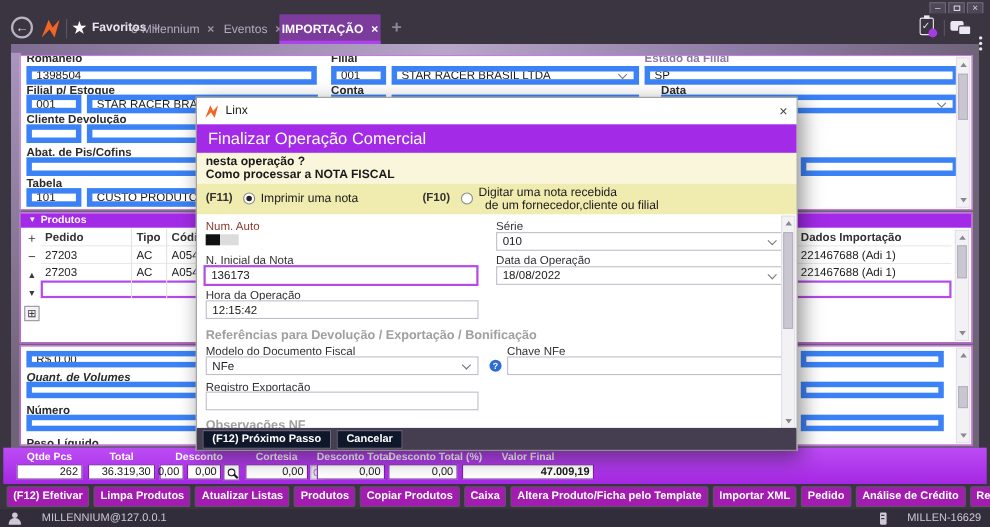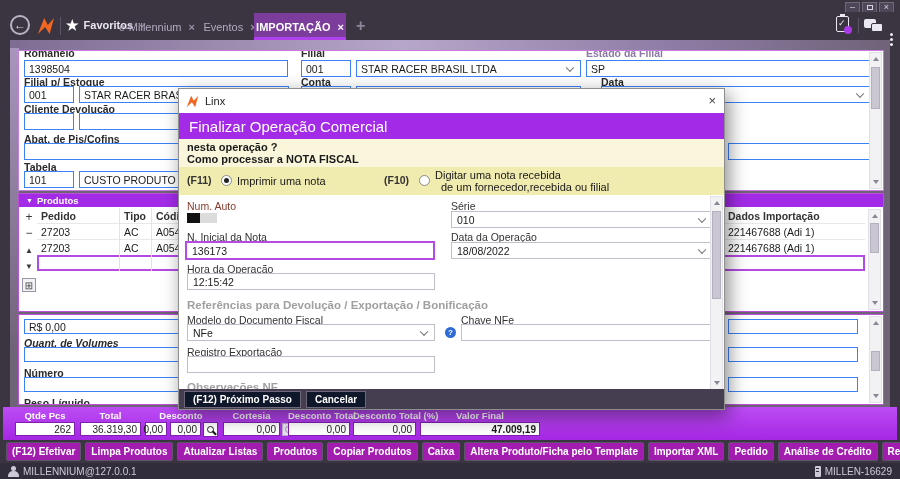--- a/index.html
+++ b/index.html
@@ -45,21 +45,21 @@
   .workspace { position:absolute; left:10px; top:40px; width:880px; height:367px; background:#6F6378; }
   .topband { position:absolute; left:0; top:0; width:880px; height:10px;
              background:linear-gradient(90deg,#7E6C92,#B6A6C8 45%,#8F7CA6 75%,#6F6378); }
   .leftstrip { position:absolute; left:0; top:8px; width:9px; height:359px;
                background:linear-gradient(180deg,#A995BE,#6F6378 85%); }
 
   .panel { position:absolute; background:#FFFFFF; border:1px solid #C77BDD; }
 
   .lbl { position:absolute; font-size:10.5px; font-weight:bold; color:#2B2B2B; white-space:nowrap; }
   .lbl.soft { color:#8C79A6; }
-  .inp { position:absolute; background:#FFFFFF; border:1px solid #3b82f6; font-size:10.5px; color:#1A1A1A;
+  .inp { position:absolute; background:#FFFFFF; border:5px solid #3b82f6; font-size:10.5px; color:#1A1A1A;
          display:flex; align-items:center; padding:0 4px; white-space:nowrap; overflow:hidden; }
   .dd::after { content:''; position:absolute; right:7px; top:50%; width:5px; height:5px;
                border-right:1.4px solid #777; border-bottom:1.4px solid #777;
                transform:translateY(-70%) rotate(45deg); }
 
   
   .sb { position:absolute; width:13px; background:#F2F1F4; border:1px solid #E2E0E6;
         display:flex; flex-direction:column; }
   .sb-btn { height:12px; display:flex; align-items:center; justify-content:center; }
   .tri-up { width:0; height:0; border-left:3px solid transparent; border-right:3px solid transparent;
@@ -102,21 +102,21 @@
   
   .actions { position:absolute; left:3px; top:440px; width:894px; height:23px; background:#3B3542;
              display:flex; align-items:center; gap:4px; padding-left:3px; }
   .abtn { background:#a21caf; border:1px solid #5C5668; border-radius:2px; color:#FFFFFF; font-size:10px;
           font-weight:bold; padding:3px 5px; white-space:nowrap; }
 
   
   .status { position:absolute; left:0; top:463px; width:900px; height:16px; background:#322D3B;
             display:flex; align-items:center; justify-content:space-between; padding:0 8px;
             color:#CFC9D6; font-size:10px; }
-  .sgroup { display:flex; align-items:center; gap:4px;text-align:center; }
+  .sgroup { display:flex; align-items:center; gap:19px;text-align:center; }
   .person { position:relative; width:11px; height:11px; }
   .person::before { content:''; position:absolute; left:3px; top:0; width:5px; height:5px;
                     border-radius:50%; background:#CFC9D6; }
   .person::after { content:''; position:absolute; left:0; top:5px; width:11px; height:6px;
                    border-radius:5px 5px 0 0; background:#CFC9D6; }
   .server { position:relative; width:6px; height:11px; background:#CFC9D6; border-radius:1px; }
   .server::after { content:''; position:absolute; left:1.5px; top:2px; width:3px; height:1.5px; background:#322D3B;
                    box-shadow:0 3px 0 #322D3B; }
 
   
@@ -389,21 +389,21 @@
       <div>nesta operação ?</div>
       <div>Como processar a NOTA FISCAL</div>
     </div>
     <div class="ybandB">
       <span class="mlbl" style="left:8px;top:7px;font-weight:bold;">(F11)</span>
       <span class="radio sel" style="left:42px;top:8px;"></span>
       <span class="mlbl" style="left:58px;top:8px;font-size:11px;color:#1A1A1A;">Imprimir uma nota</span>
       <span class="mlbl" style="left:205px;top:7px;font-weight:bold;">(F10)</span>
       <span class="radio" style="left:240px;top:8px;"></span>
       <span class="mlbl" style="left:256px;top:2px;font-size:11px;color:#1A1A1A;">Digitar uma nota recebida</span>
-      <span class="mlbl" style="left:262px;top:14px;font-size:11px;color:#1A1A1A;">de um fornecedor,recebida ou filial</span>
+      <span class="mlbl" style="left:262px;top:14px;font-size:11px;color:#1A1A1A;">de um fornecedor,cliente ou filial</span>
     </div>
 
     <div class="mbody">
       <div class="mlbl red" style="left:8px;top:5px;">Num. Auto</div>
       <div class="toggle" style="left:8px;top:18px;">
           <div class="knob"></div>
         </div>
 
       <div class="mlbl" style="left:272px;top:5px;">Série</div>
       <div class="minp dd" style="left:272px;top:16px;width:262px;height:17px;">010</div>

